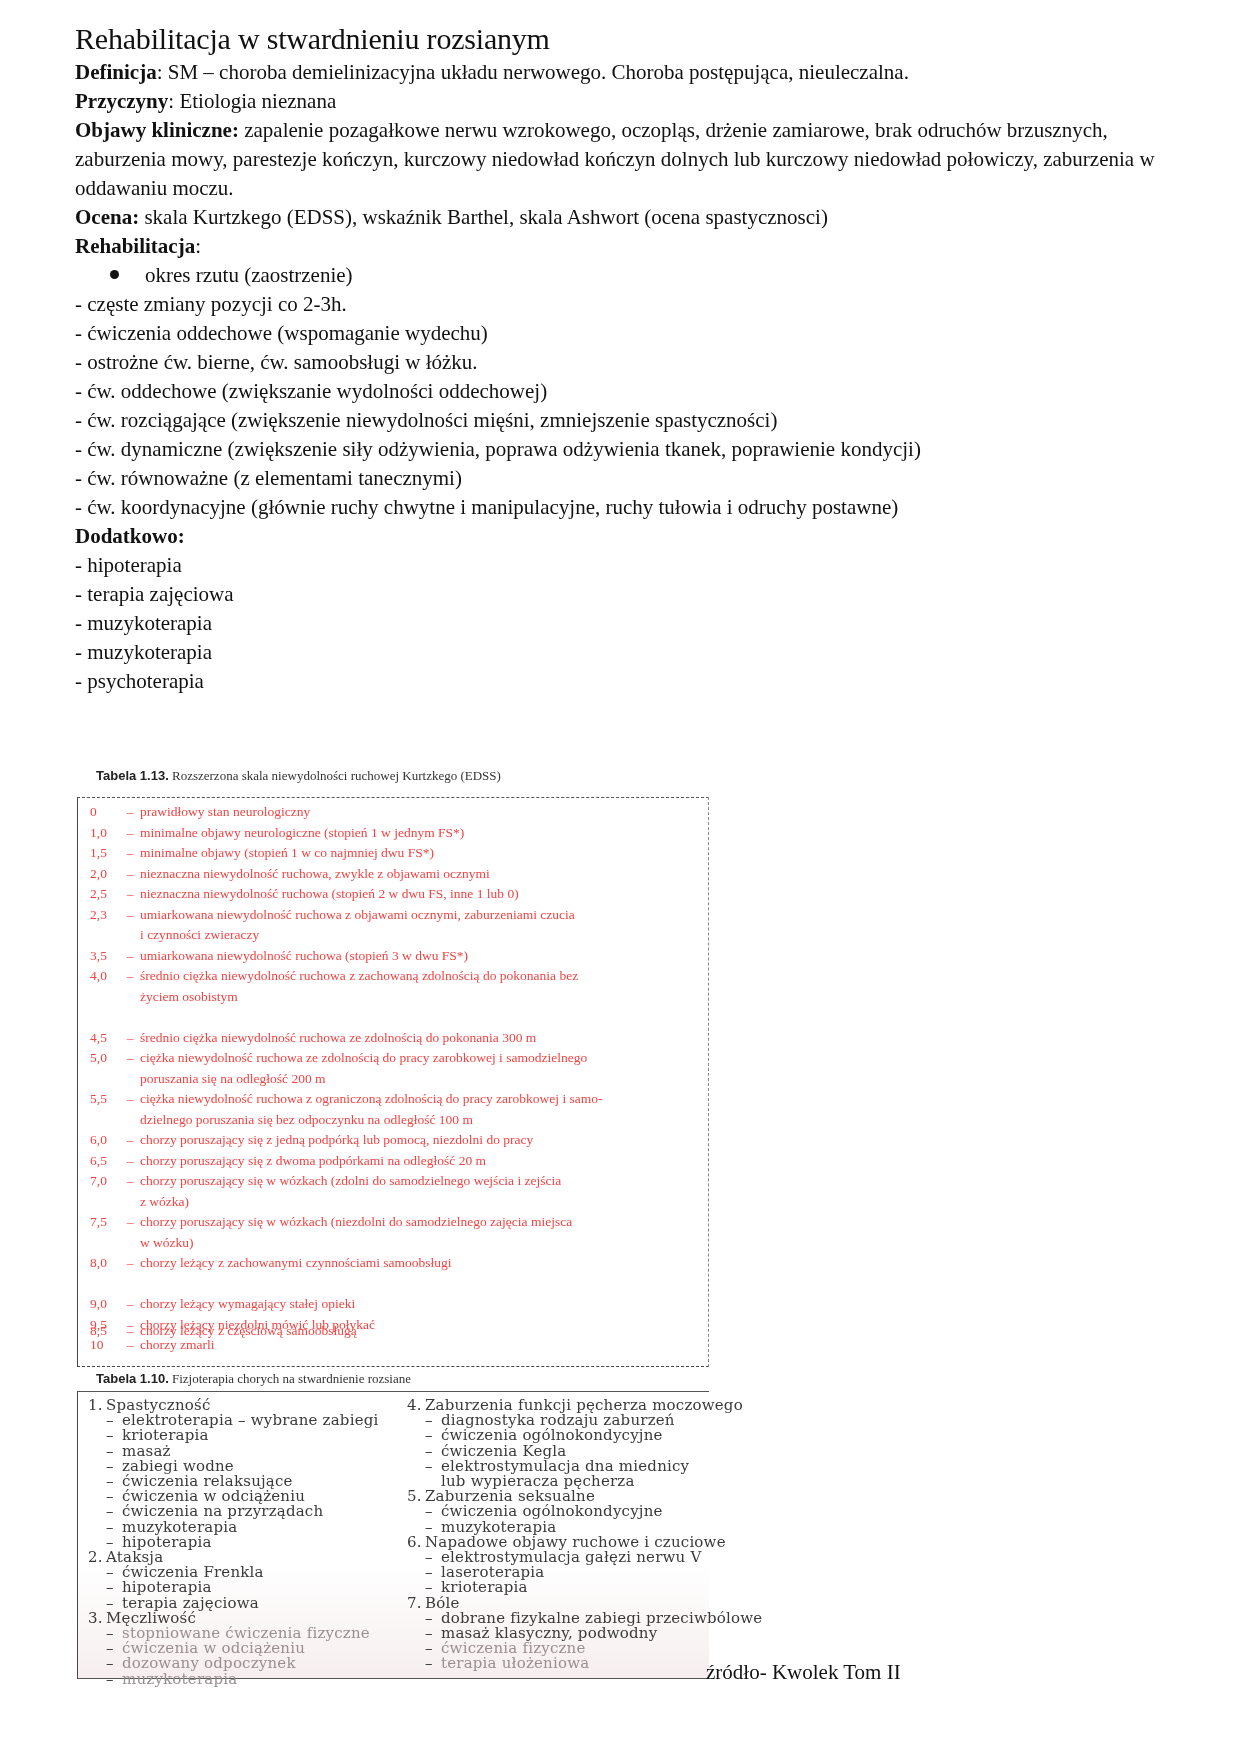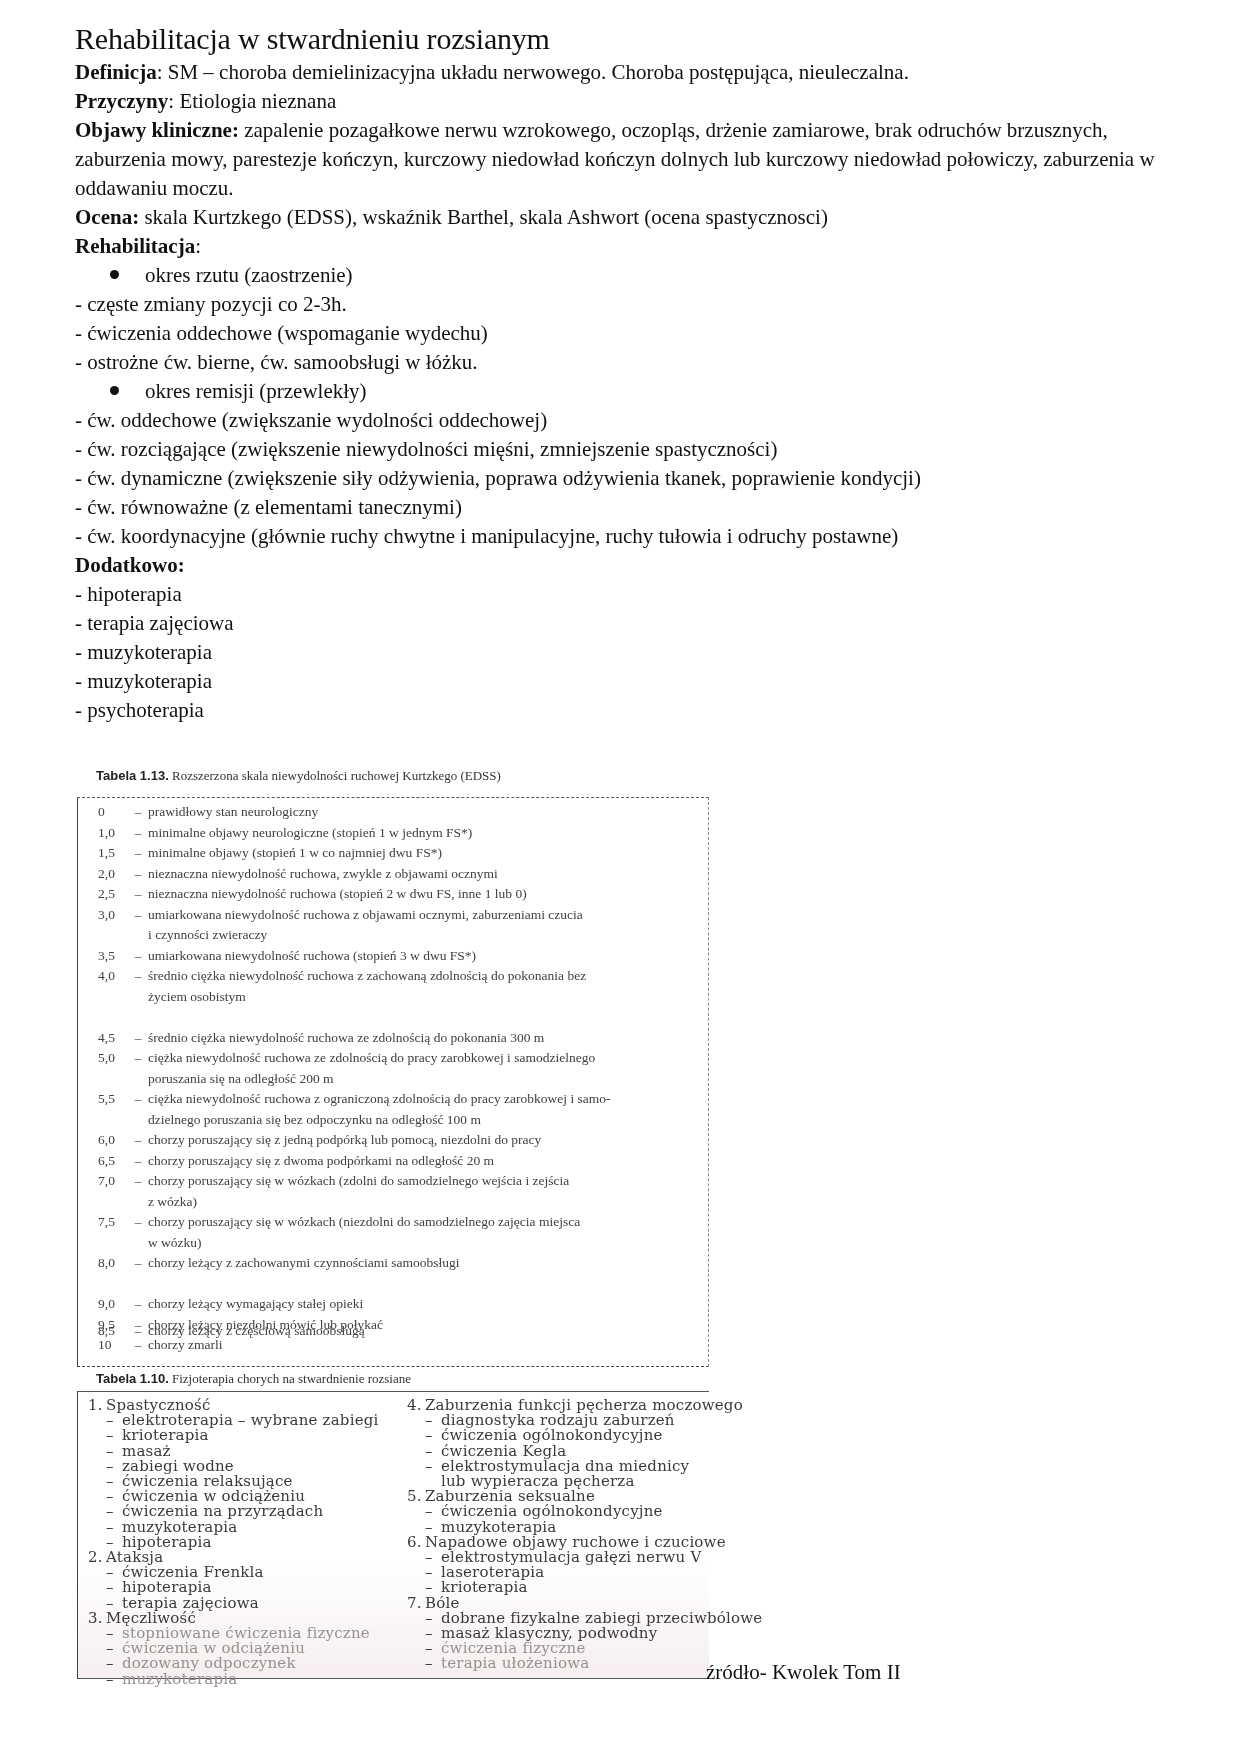--- a/index.html
+++ b/index.html
@@ -7,21 +7,21 @@
   .page { position: absolute; left: 75px; top: 20px; width: 1100px; font-family: "Liberation Serif", "DejaVu Serif", serif; }
   .title { font-size: 30px; line-height: 38px; margin: 0; font-weight: normal; letter-spacing: -0.2px; }
   .line { font-size: 21px; line-height: 29px; margin: 0; white-space: nowrap; }
   .line b { font-weight: bold; }
   .wrap { white-space: normal; width: 1110px; }
   .bullet { padding-left: 35px; }
   .bullet .dot { display: inline-block; width: 9px; height: 9px; border-radius: 50%; background: #111; margin-right: 26px; vertical-align: middle; position: relative; top: -3px; }
   .caption { position: absolute; font-size: 13px; color: #333; font-family: "Liberation Serif", serif; white-space: nowrap; }
   .caption .lbl { font-family: "Liberation Sans", "DejaVu Sans", sans-serif; font-weight: bold; color: #222; margin-left: 16px; }
   .edss-box { position: absolute; left: 77px; top: 797px; width: 632px; height: 570px; border-left: 1.5px solid #444; border-top: 1.5px dashed #555; border-bottom: 1.5px dashed #444; border-right: 1px dashed #888; box-sizing: border-box; }
-  .edss-row { position: absolute; left: 20px; font-size: 13.5px; line-height: 20.5px; color: #404040; font-family: "Liberation Serif", serif; white-space: nowrap; }
+  .edss-row { position: absolute; left: 12px; font-size: 13.5px; line-height: 20.5px; color: #ef4444; font-family: "Liberation Serif", serif; white-space: nowrap; }
   .edss-row .score { display: inline-block; width: 30px; }
   .edss-row .dash { display: inline-block; width: 20px; text-align: center; }
   .edss-row .cont { display: block; padding-left: 50px; }
 
   
   .fizjo-box { position: absolute; left: 77px; top: 1391px; width: 632px; height: 288px; border-top: 1.5px solid #555; border-left: 1.5px solid #444; border-bottom: 1.5px solid #555; box-sizing: border-box; background: linear-gradient(to bottom, rgba(255,255,255,0) 60%, rgba(240,225,225,0.55) 100%); }
   .fz-col { position: absolute; top: 6px; font-size: 15px; line-height: 15.2px; color: #3a3a3a; font-family: "DejaVu Serif", serif; white-space: nowrap; letter-spacing: 0.2px; }
   .fz-col .head { display: block; padding-left: 0; }
   .fz-col .head .n { display: inline-block; width: 18px; }
   .fz-col .item { display: block; padding-left: 18px; }
@@ -40,21 +40,20 @@
   <p class="line"><b>Przyczyny</b><span>: Etiologia nieznana</span></p>
   <p class="line wrap"><b>Objawy kliniczne:</b><span> zapalenie pozagałkowe nerwu wzrokowego, oczopląs, drżenie zamiarowe, brak odruchów brzusznych, zaburzenia mowy, parestezje kończyn, kurczowy niedowład kończyn dolnych lub kurczowy niedowład połowiczy, zaburzenia w oddawaniu moczu.</span></p>
   <p class="line"><b>Ocena:</b><span> skala Kurtzkego (EDSS), wskaźnik Barthel, skala Ashwort (ocena spastycznosci)</span></p>
   <p class="line"><b>Rehabilitacja</b><span>:</span></p>
 
   <p class="line bullet"><span class="dot"></span><span>okres rzutu (zaostrzenie)</span></p>
   <p class="line">- częste zmiany pozycji co 2-3h.</p>
   <p class="line">- ćwiczenia oddechowe (wspomaganie wydechu)</p>
   <p class="line">- ostrożne ćw. bierne, ćw. samoobsługi w łóżku.</p>
 
-  <p class="line bullet"><span class="dot"></span><span>okres remisji (przewlekły)</span></p>
   <p class="line">- ćw. oddechowe (zwiększanie wydolności oddechowej)</p>
   <p class="line">- ćw. rozciągające (zwiększenie niewydolności mięśni, zmniejszenie spastyczności)</p>
   <p class="line">- ćw. dynamiczne (zwiększenie siły odżywienia, poprawa odżywienia tkanek, poprawienie kondycji)</p>
   <p class="line">- ćw. równoważne (z elementami tanecznymi)</p>
   <p class="line">- ćw. koordynacyjne (głównie ruchy chwytne i manipulacyjne, ruchy tułowia i odruchy postawne)</p>
 
   <p class="line"><b>Dodatkowo:</b></p>
   <p class="line">- hipoterapia</p>
   <p class="line">- terapia zajęciowa</p>
   <p class="line">- muzykoterapia</p>
@@ -63,21 +62,21 @@
 </div>
 
 <div class="caption" style="left:80px; top:768px;"><span class="lbl">Tabela 1.13.</span><span> Rozszerzona skala niewydolności ruchowej Kurtzkego (EDSS)</span></div>
 <div class="edss-box">
   <div id="edss-rows">
       <div class="edss-row" style="top: 4px;"><span class="score">0</span><span class="dash">–</span><span>prawidłowy stan neurologiczny</span></div>
       <div class="edss-row" style="top: 24.5px;"><span class="score">1,0</span><span class="dash">–</span><span>minimalne objawy neurologiczne (stopień 1 w jednym FS*)</span></div>
       <div class="edss-row" style="top: 45px;"><span class="score">1,5</span><span class="dash">–</span><span>minimalne objawy (stopień 1 w co najmniej dwu FS*)</span></div>
       <div class="edss-row" style="top: 65.5px;"><span class="score">2,0</span><span class="dash">–</span><span>nieznaczna niewydolność ruchowa, zwykle z objawami ocznymi</span></div>
       <div class="edss-row" style="top: 86px;"><span class="score">2,5</span><span class="dash">–</span><span>nieznaczna niewydolność ruchowa (stopień 2 w dwu FS, inne 1 lub 0)</span></div>
-      <div class="edss-row" style="top: 106.5px;"><span class="score">3,0</span><span class="dash">–</span><span>umiarkowana niewydolność ruchowa z objawami ocznymi, zaburzeniami czucia</span><span class="cont">i czynności zwieraczy</span></div>
+      <div class="edss-row" style="top: 106.5px;"><span class="score">2,3</span><span class="dash">–</span><span>umiarkowana niewydolność ruchowa z objawami ocznymi, zaburzeniami czucia</span><span class="cont">i czynności zwieraczy</span></div>
       <div class="edss-row" style="top: 147.5px;"><span class="score">3,5</span><span class="dash">–</span><span>umiarkowana niewydolność ruchowa (stopień 3 w dwu FS*)</span></div>
       <div class="edss-row" style="top: 168px;"><span class="score">4,0</span><span class="dash">–</span><span>średnio ciężka niewydolność ruchowa z zachowaną zdolnością do pokonania bez</span><span class="cont">życiem osobistym</span></div>
       <div class="edss-row" style="top: 229.5px;"><span class="score">4,5</span><span class="dash">–</span><span>średnio ciężka niewydolność ruchowa ze zdolnością do pokonania 300 m</span></div>
       <div class="edss-row" style="top: 250px;"><span class="score">5,0</span><span class="dash">–</span><span>ciężka niewydolność ruchowa ze zdolnością do pracy zarobkowej i samodzielnego</span><span class="cont">poruszania się na odległość 200 m</span></div>
       <div class="edss-row" style="top: 291px;"><span class="score">5,5</span><span class="dash">–</span><span>ciężka niewydolność ruchowa z ograniczoną zdolnością do pracy zarobkowej i samo-</span><span class="cont">dzielnego poruszania się bez odpoczynku na odległość 100 m</span></div>
       <div class="edss-row" style="top: 332px;"><span class="score">6,0</span><span class="dash">–</span><span>chorzy poruszający się z jedną podpórką lub pomocą, niezdolni do pracy</span></div>
       <div class="edss-row" style="top: 352.5px;"><span class="score">6,5</span><span class="dash">–</span><span>chorzy poruszający się z dwoma podpórkami na odległość 20 m</span></div>
       <div class="edss-row" style="top: 373px;"><span class="score">7,0</span><span class="dash">–</span><span>chorzy poruszający się w wózkach (zdolni do samodzielnego wejścia i zejścia</span><span class="cont">z wózka)</span></div>
       <div class="edss-row" style="top: 414px;"><span class="score">7,5</span><span class="dash">–</span><span>chorzy poruszający się w wózkach (niezdolni do samodzielnego zajęcia miejsca</span><span class="cont">w wózku)</span></div>
       <div class="edss-row" style="top: 455px;"><span class="score">8,0</span><span class="dash">–</span><span>chorzy leżący z zachowanymi czynnościami samoobsługi</span></div>

